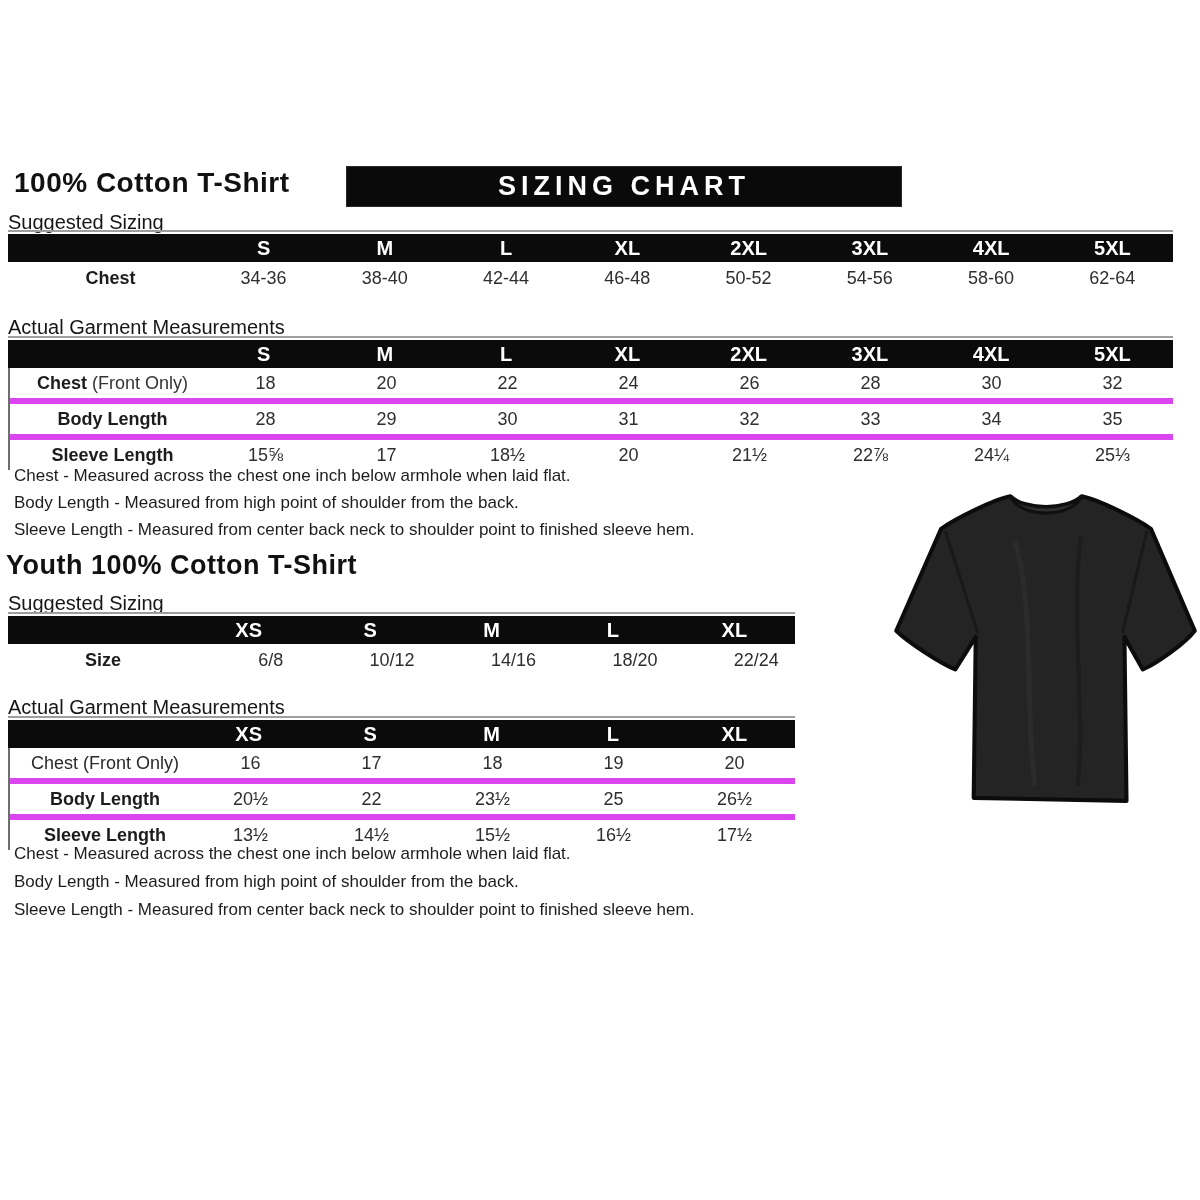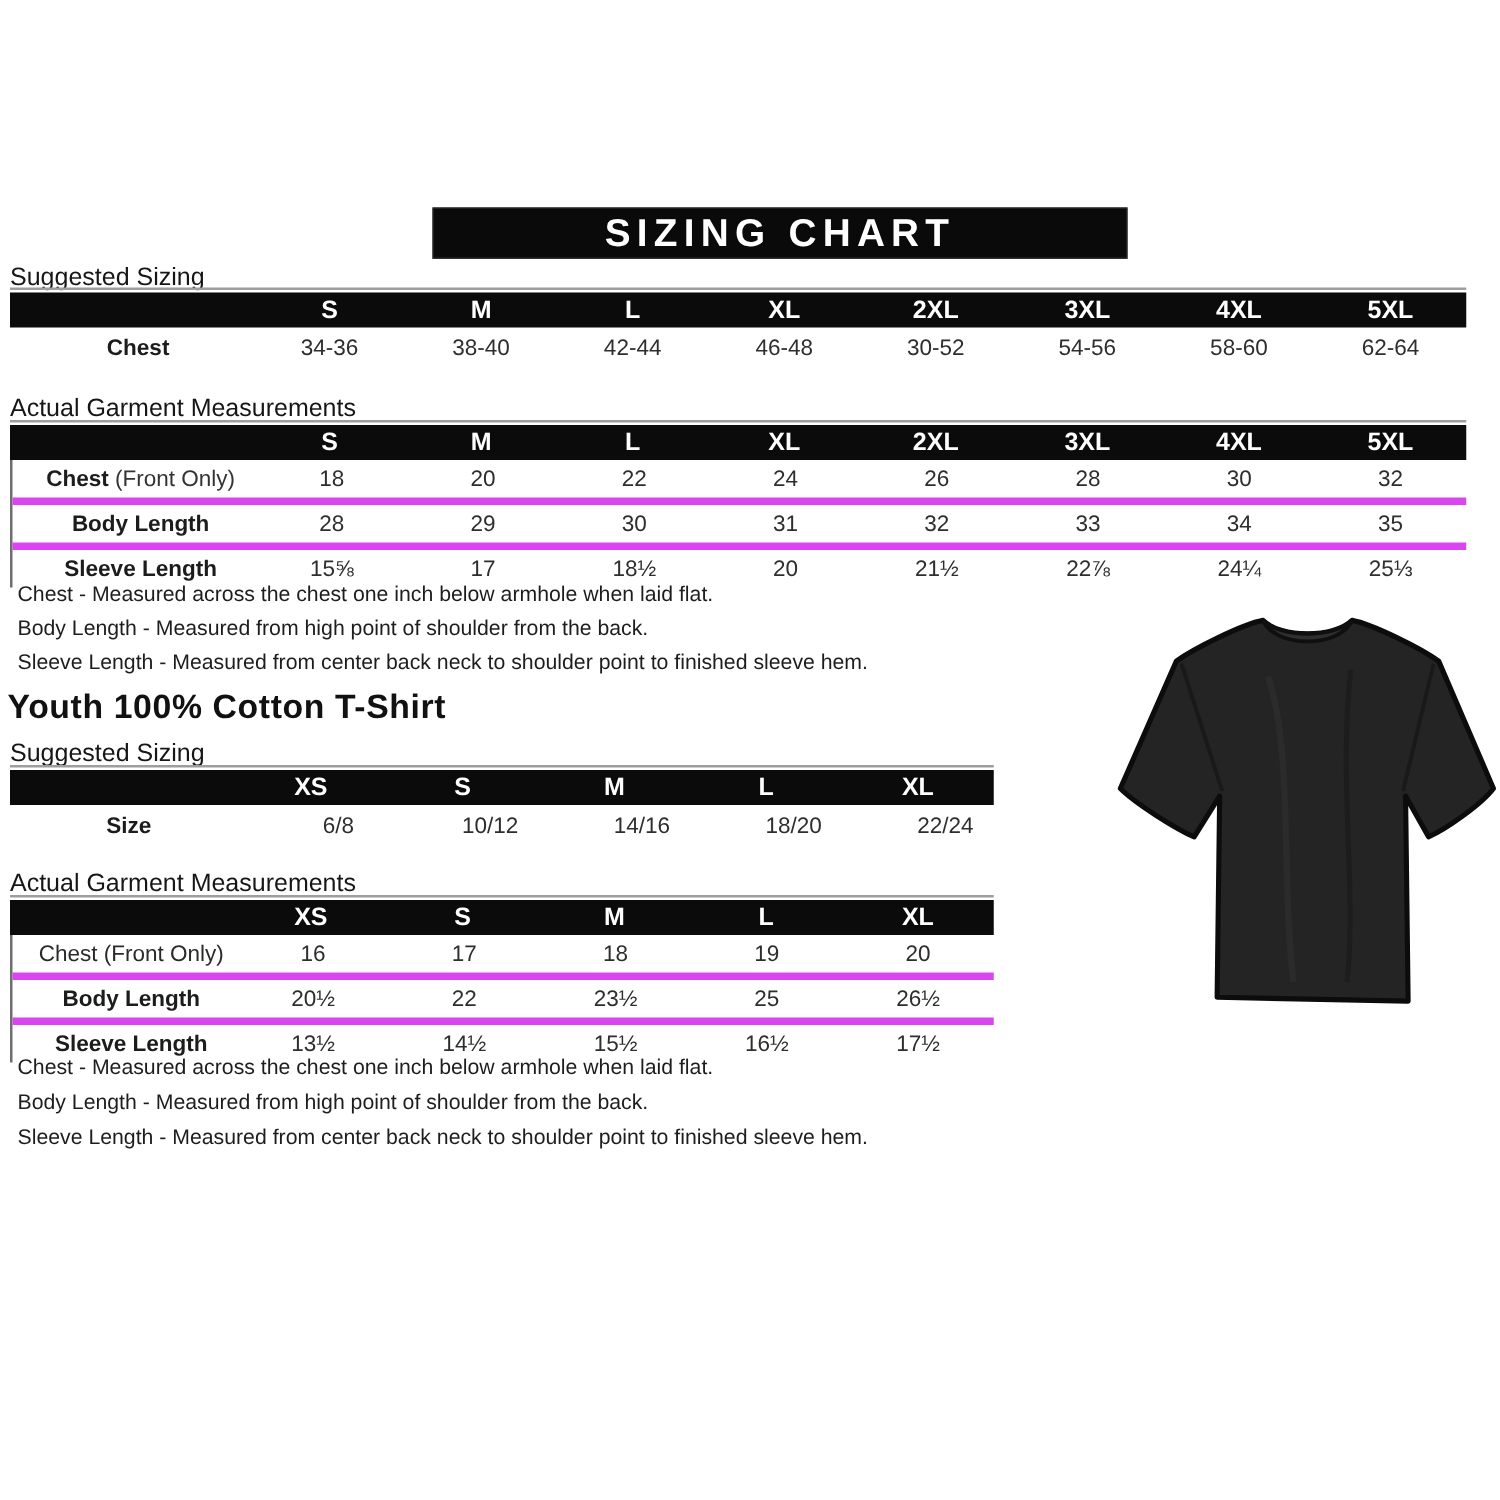--- a/index.html
+++ b/index.html
@@ -5,21 +5,21 @@
   html,body{margin:0;padding:0;background:#fff;}
   #stage{
     position:relative;width:1200px;height:1200px;background:#ffffff;
     font-family:"Liberation Sans", sans-serif;color:#222;overflow:hidden;
   }
   .abs{position:absolute;}
   .section-title{font-weight:bold;font-size:28px;color:#111;letter-spacing:0.5px;}
   .sub-label{font-size:20px;color:#161616;}
   .banner{
     background:#0a0a0a;color:#ffffff;display:flex;align-items:center;justify-content:center;
-    font-weight:bold;font-size:31px;letter-spacing:5px;border:1px solid #2a2a2a;
+    font-weight:bold;font-size:27px;letter-spacing:5px;border:1px solid #2a2a2a;
   }
   
   .tbl{border-top:2px solid #9e9e9e;}
   .thead{
     margin-top:2px;background:#0b0b0b;color:#ffffff;display:flex;align-items:center;
     height:28px;font-weight:bold;font-size:20px;
   }
   .trow{display:flex;align-items:center;height:30px;font-size:18px;color:#2e2e2e;}
   .trow.sep{border-top:6px solid #d946ef;}
   .tbody-border{border-left:2px solid #6e6e6e;}
@@ -31,20 +31,21 @@
   .row-label .suffix{font-weight:normal;color:#333;}
   .row-label.regular{font-weight:normal;color:#2a2a2a;}
   .notes{font-size:17px;color:#1d1d1d;line-height:27px;}
   .notes div{white-space:nowrap;}
 </style>
 </head>
 <body>
 
 <div id="stage">
 
+  <div class="abs section-title" style="left:14px;top:167px;">100% Cotton T-Shirt</div>
   <div class="abs banner" style="left:346px;top:166px;width:554px;height:39px;">
     <span>SIZING CHART</span>
   </div>
 
   <div class="abs sub-label" style="left:8px;top:211px;">Suggested Sizing</div>
 
   <div class="abs tbl" style="left:8px;top:230px;width:1165px;">
     <div class="thead">
       <div class="lcell w-adult"></div>
       <div class="cell">S</div>
@@ -55,21 +56,21 @@
       <div class="cell">3XL</div>
       <div class="cell">4XL</div>
       <div class="cell">5XL</div>
     </div>
     <div class="trow" style="height:33px;">
       <div class="lcell w-adult row-label">Chest</div>
       <div class="cell">34-36</div>
       <div class="cell">38-40</div>
       <div class="cell">42-44</div>
       <div class="cell">46-48</div>
-      <div class="cell">30-52</div>
+      <div class="cell">50-52</div>
       <div class="cell">54-56</div>
       <div class="cell">58-60</div>
       <div class="cell">62-64</div>
     </div>
   </div>
 
   <div class="abs sub-label" style="left:8px;top:316px;">Actual Garment Measurements</div>
 
   <div class="abs tbl" style="left:8px;top:336px;width:1165px;">
     <div class="thead">

